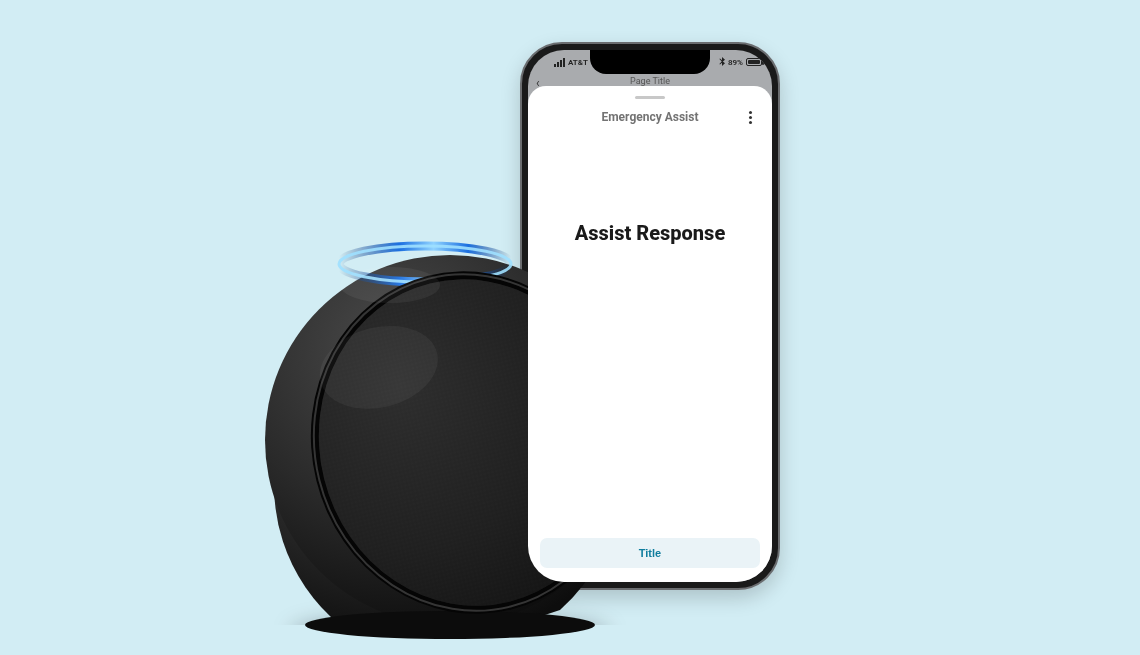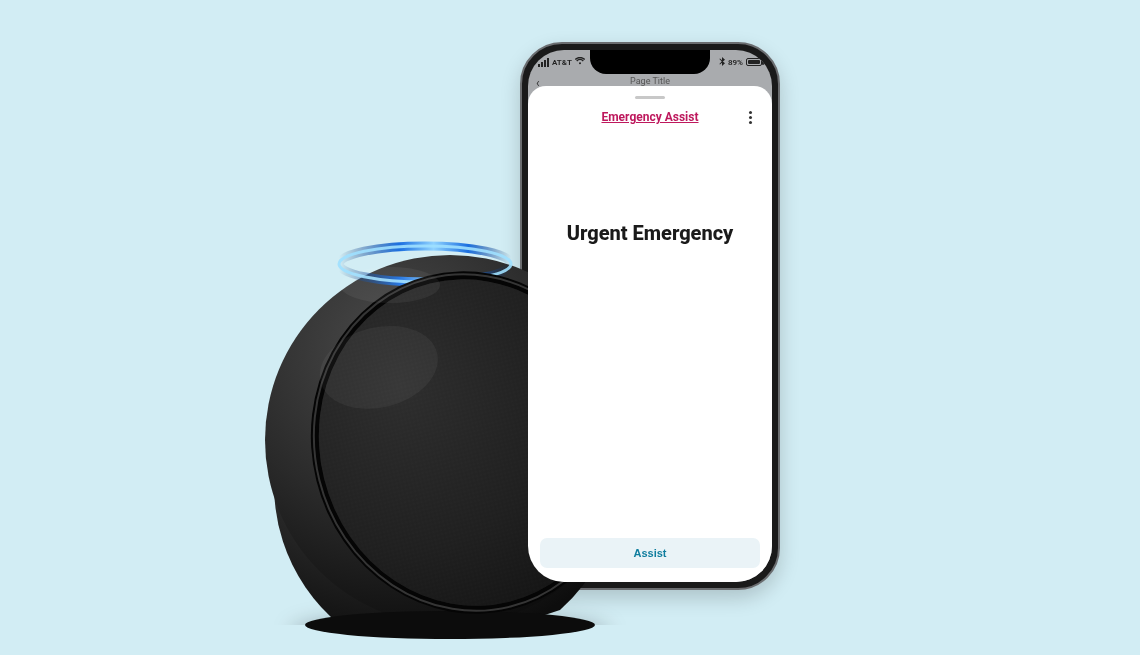--- a/index.html
+++ b/index.html
@@ -36,21 +36,21 @@
     transform: translateX(-50%);
     width: 120px;
     height: 24px;
     background: #000;
     border-bottom-left-radius: 16px;
     border-bottom-right-radius: 16px;
     z-index: 30;
   }
   .status-bar {
     position: absolute;
-    top: 0; left: 0; right: 0;
+    top: 0; left: 16px; right: 0;
     height: 24px;
     display: flex;
     align-items: center;
     justify-content: space-between;
     padding: 0 10px;
     font-size: 8px;
     font-weight: 600;
     color: #222;
     z-index: 20;
   }
@@ -98,22 +98,21 @@
   .sheet-header {
     display: flex;
     align-items: center;
     justify-content: center;
     position: relative;
     height: 24px;
   }
   .sheet-title {
     font-size: 12px;
     font-weight: 700;
-    color: #be185d;
-    text-decoration: underline;
+    color: #737373;
   }
   .kebab {
     position: absolute;
     right: 4px; top: 2px;
     display: flex; flex-direction: column; gap: 2px;
     padding: 4px;
     cursor: pointer;
   }
   .kebab span { width: 3px; height: 3px; background:#333; border-radius:50%; }
 
@@ -194,24 +193,24 @@
       <div class="sheet-grip"></div>
       <div class="sheet-header">
         <div class="sheet-title">Emergency Assist</div>
         <div class="kebab">
           <span></span>
             <span></span>
             <span></span>
         </div>
       </div>
 
-      <div class="hero-title">Urgent Emergency</div>
+      <div class="hero-title">Assist Response</div>
 
       <div class="sheet-footer">
-        <button class="btn btn-cancel">Assist</button>
+        <button class="btn btn-cancel">Title</button>
       </div>
     </div>
 
   </div>
 </div>
 
 <div class="echo">
   <svg viewBox="0 0 400 420">
     <defs>
       <radialGradient id="bodyGrad" cx="35%" cy="25%" r="80%">

